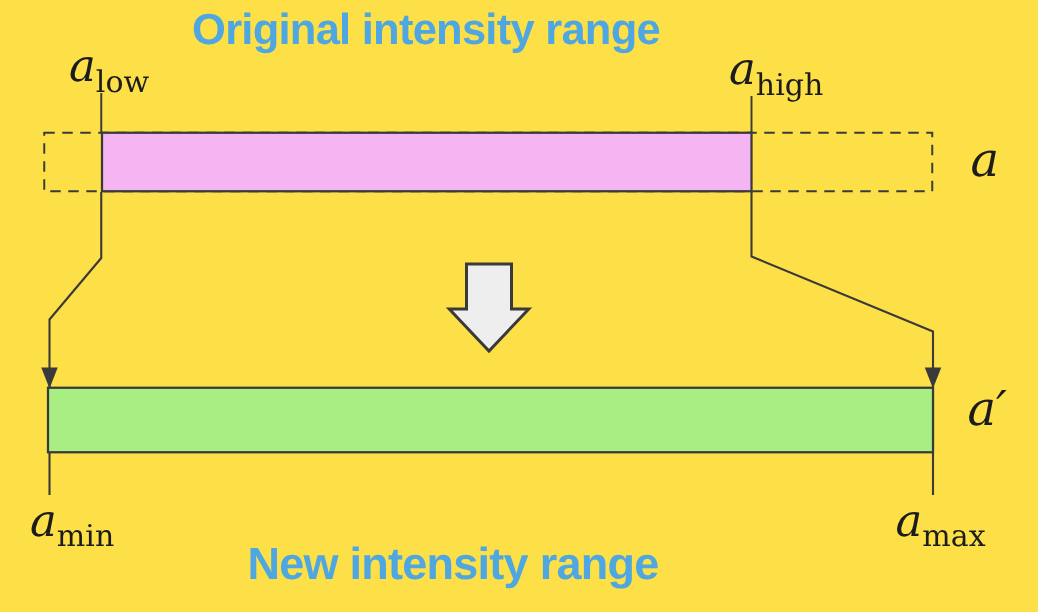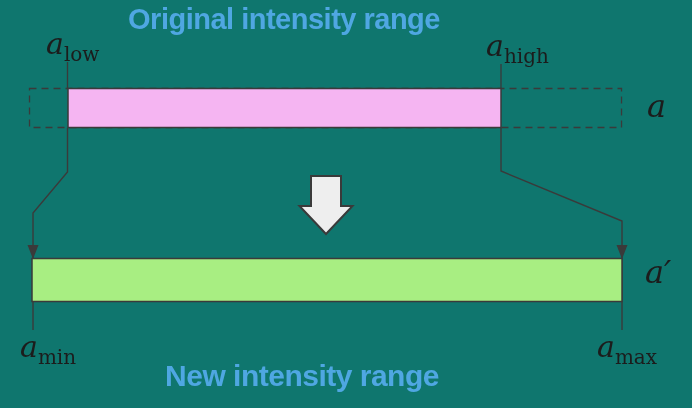--- a/index.html
+++ b/index.html
@@ -1,17 +1,17 @@
 <!DOCTYPE html>
 <html><head>
 <meta charset="utf-8">
 <style>
   html,body{margin:0;padding:0;background:#ffffff;}
   .canvas{
-    width:692px;height:408px;position:relative;background:#0f766e;
+    width:692px;height:408px;position:relative;background:#fde047;
     font-family:"Liberation Sans",sans-serif;overflow:hidden;
   }
   svg{display:block;}
   .title-text{
     font-family:"Liberation Sans",sans-serif;
     font-weight:bold;
     letter-spacing:-0.5px;
   }
   .math{font-family:"DejaVu Serif",serif;fill:#1c1c1c;}
   .mvar{font-style:italic;font-size:30px;}

